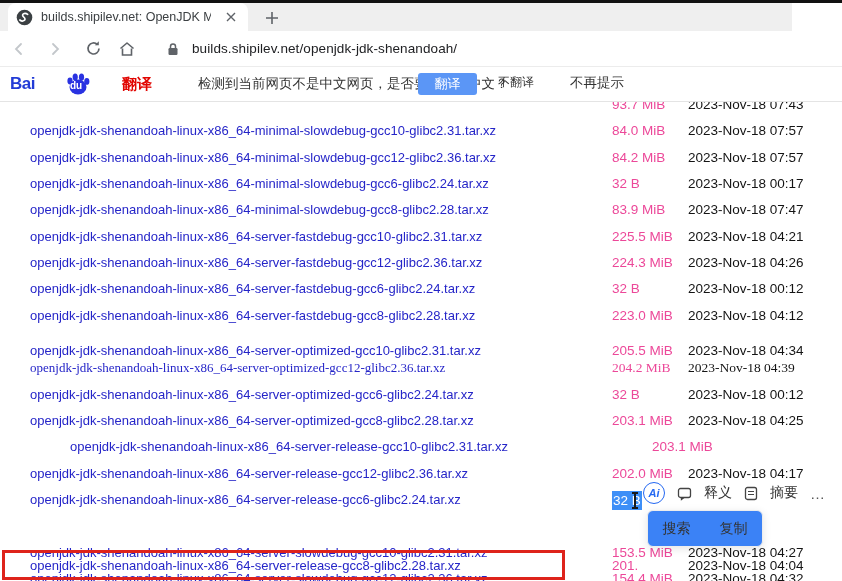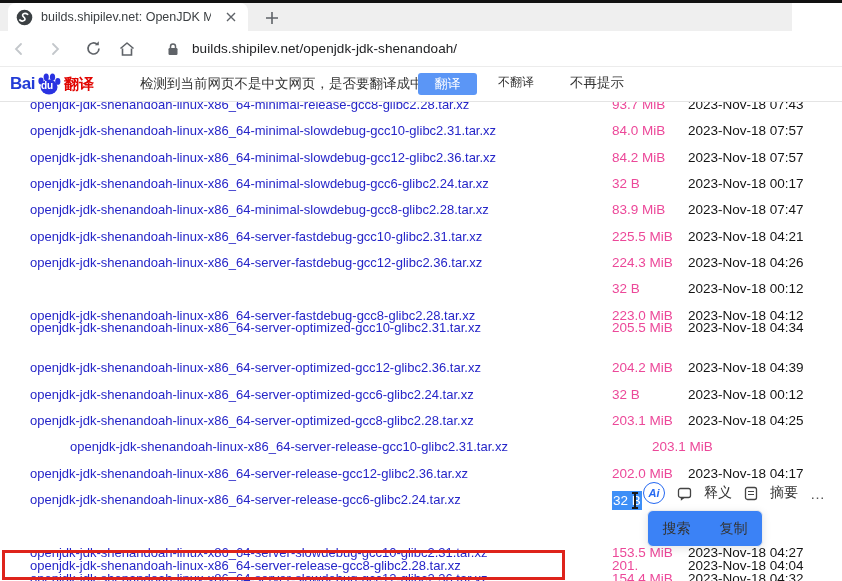--- a/index.html
+++ b/index.html
@@ -27,21 +27,21 @@
   .nav-fwd{margin-left:14px;}
   .nav-refresh{margin-left:16px;}
   .nav-home{margin-left:12px;}
   .lock{margin-left:24px;}
   .url{font-size:13.5px;color:#202124;margin-left:8px;letter-spacing:.1px;}
   
   .baidu-bar{
     position:absolute;left:0;top:66px;width:842px;height:34px;background:#fff;z-index:6;
     border-top:1px solid #ececec;border-bottom:1px solid #e4e4e4;display:flex;align-items:center;
   }
-  .bd-logo{display:flex;align-items:center;margin-left:10px;}
+  .bd-logo{display:flex;align-items:center;margin-left:10px;gap:29px;}
   .bd-bai{font-size:17px;font-weight:bold;color:#223bd6;letter-spacing:-.5px;}
   .bd-paw{position:relative;width:26px;height:24px;margin-left:1px;}
   .bd-du{position:absolute;left:5px;top:8px;font-size:10px;font-weight:bold;color:#fff;z-index:1;}
   .bd-fanyi{font-size:15px;font-weight:bold;color:#e10602;margin-left:2px;}
   .bd-msg{font-size:13.5px;color:#333;margin-left:46px;}
   .bd-translate{
     position:absolute;left:418px;top:6px;width:59px;height:22px;background:#5b96f6;color:#fff;
     font-size:13px;border:none;border-radius:3px;display:flex;align-items:center;justify-content:center;cursor:pointer;
   }
   .bd-no{position:absolute;left:498px;top:7px;font-size:12px;color:#333;cursor:pointer;}
@@ -81,21 +81,20 @@
     display:flex;align-items:center;justify-content:space-around;
   }
   .act{font-size:14px;color:#333;cursor:pointer;}
   svg{display:block;}
 </style>
 </head>
 <body>
 
 <div class="listing">
     <div class="lrow" style="top: 92px;">
-      <a class="fname">openjdk-jdk-shenandoah-linux-x86_64-minimal-release-gcc8-glibc2.28.tar.xz</a>
       <span class="fsize">93.7 MiB</span>
       <span class="fdate">2023-Nov-18 07:43</span>
     </div>
     <div class="lrow" style="top: 118.33px;">
       <a class="fname">openjdk-jdk-shenandoah-linux-x86_64-minimal-slowdebug-gcc10-glibc2.31.tar.xz</a>
       <span class="fsize">84.0 MiB</span>
       <span class="fdate">2023-Nov-18 07:57</span>
     </div>
     <div class="lrow" style="top: 144.66px;">
       <a class="fname">openjdk-jdk-shenandoah-linux-x86_64-minimal-slowdebug-gcc12-glibc2.36.tar.xz</a>
@@ -116,34 +115,35 @@
       <a class="fname">openjdk-jdk-shenandoah-linux-x86_64-server-fastdebug-gcc10-glibc2.31.tar.xz</a>
       <span class="fsize">225.5 MiB</span>
       <span class="fdate">2023-Nov-18 04:21</span>
     </div>
     <div class="lrow" style="top: 249.98px;">
       <a class="fname">openjdk-jdk-shenandoah-linux-x86_64-server-fastdebug-gcc12-glibc2.36.tar.xz</a>
       <span class="fsize">224.3 MiB</span>
       <span class="fdate">2023-Nov-18 04:26</span>
     </div>
     <div class="lrow" style="top: 276.31px;">
+      <a class="fname">openjdk-jdk-shenandoah-linux-x86_64-server-fastdebug-gcc6-glibc2.24.tar.xz</a>
       <span class="fsize">32 B</span>
       <span class="fdate">2023-Nov-18 00:12</span>
     </div>
     <div class="lrow" style="top: 302.64px;">
       <a class="fname">openjdk-jdk-shenandoah-linux-x86_64-server-fastdebug-gcc8-glibc2.28.tar.xz</a>
       <span class="fsize">223.0 MiB</span>
       <span class="fdate">2023-Nov-18 04:12</span>
     </div>
-    <div class="lrow" style="top: 315px;">
+    <div class="lrow" style="top: 338px;">
       <a class="fname">openjdk-jdk-shenandoah-linux-x86_64-server-optimized-gcc10-glibc2.31.tar.xz</a>
       <span class="fsize">205.5 MiB</span>
       <span class="fdate">2023-Nov-18 04:34</span>
     </div>
-    <div class="lrow" style="top: 355.3px;">
+    <div class="lrow" style="top: 355.3px; font-family: Liberation Serif, serif;">
       <a class="fname">openjdk-jdk-shenandoah-linux-x86_64-server-optimized-gcc12-glibc2.36.tar.xz</a>
       <span class="fsize">204.2 MiB</span>
       <span class="fdate">2023-Nov-18 04:39</span>
     </div>
     <div class="lrow" style="top: 381.63px;">
       <a class="fname">openjdk-jdk-shenandoah-linux-x86_64-server-optimized-gcc6-glibc2.24.tar.xz</a>
       <span class="fsize">32 B</span>
       <span class="fdate">2023-Nov-18 00:12</span>
     </div>
     <div class="lrow" style="top: 407.96px;">

